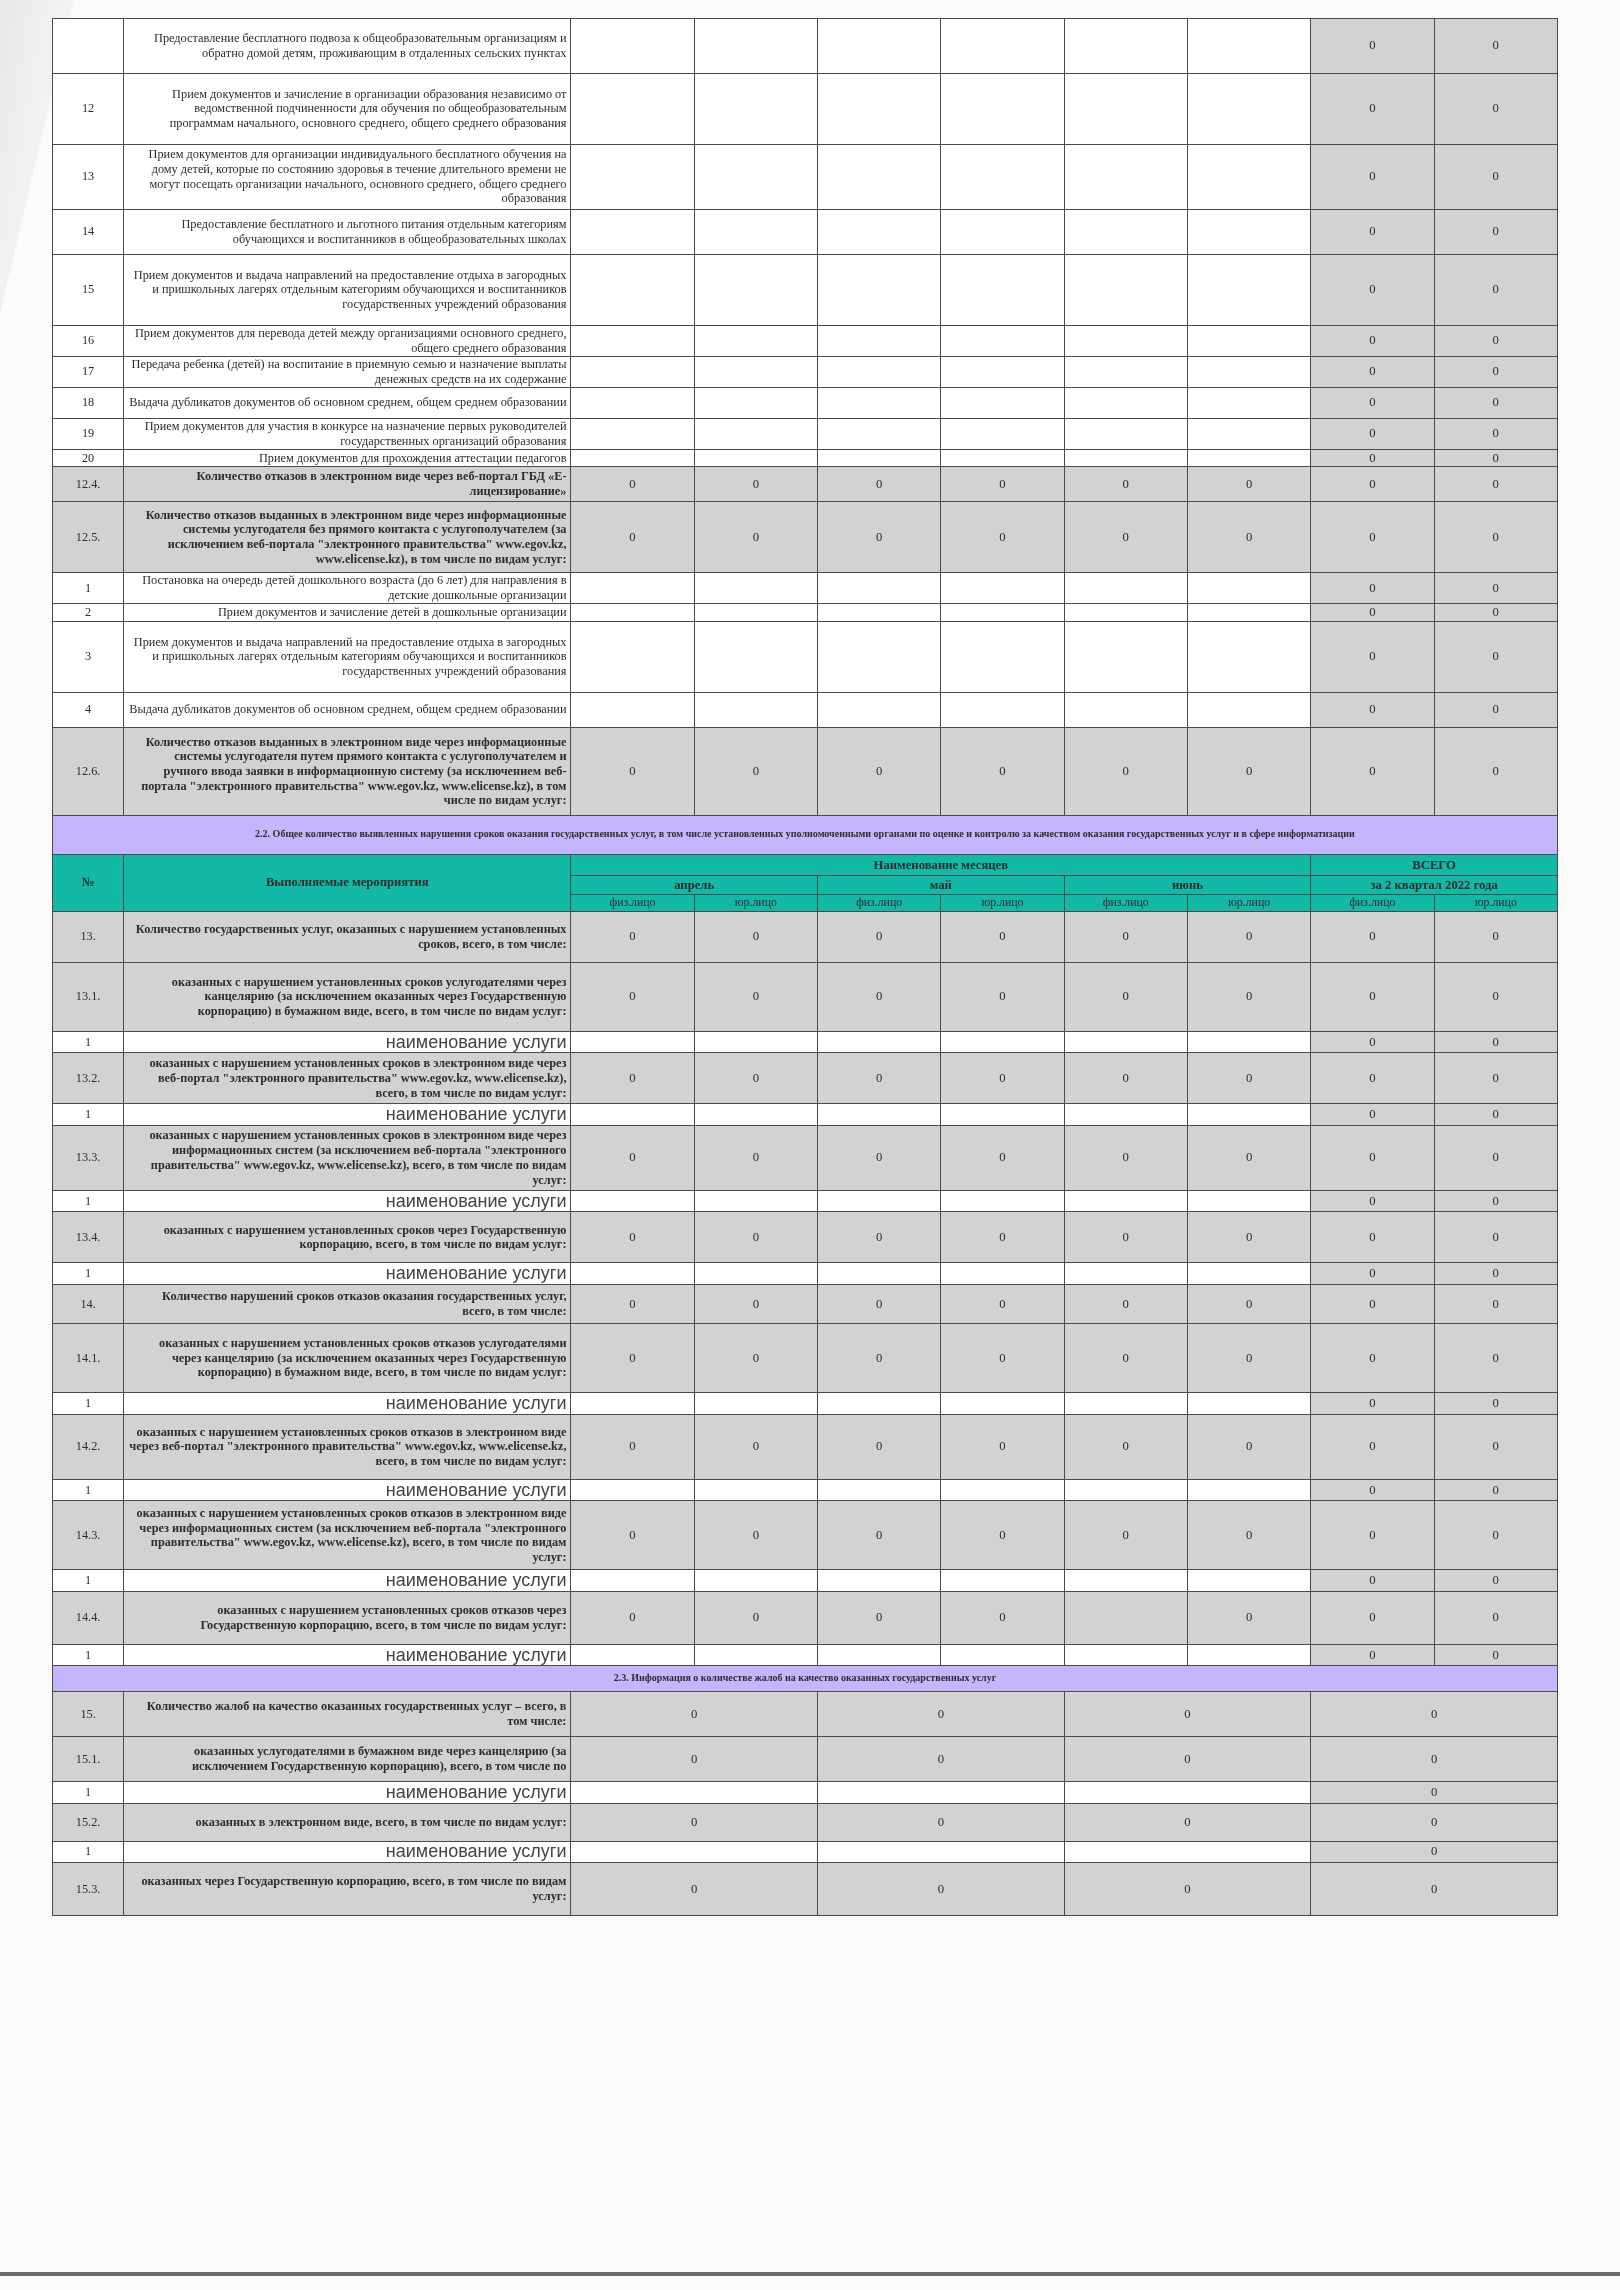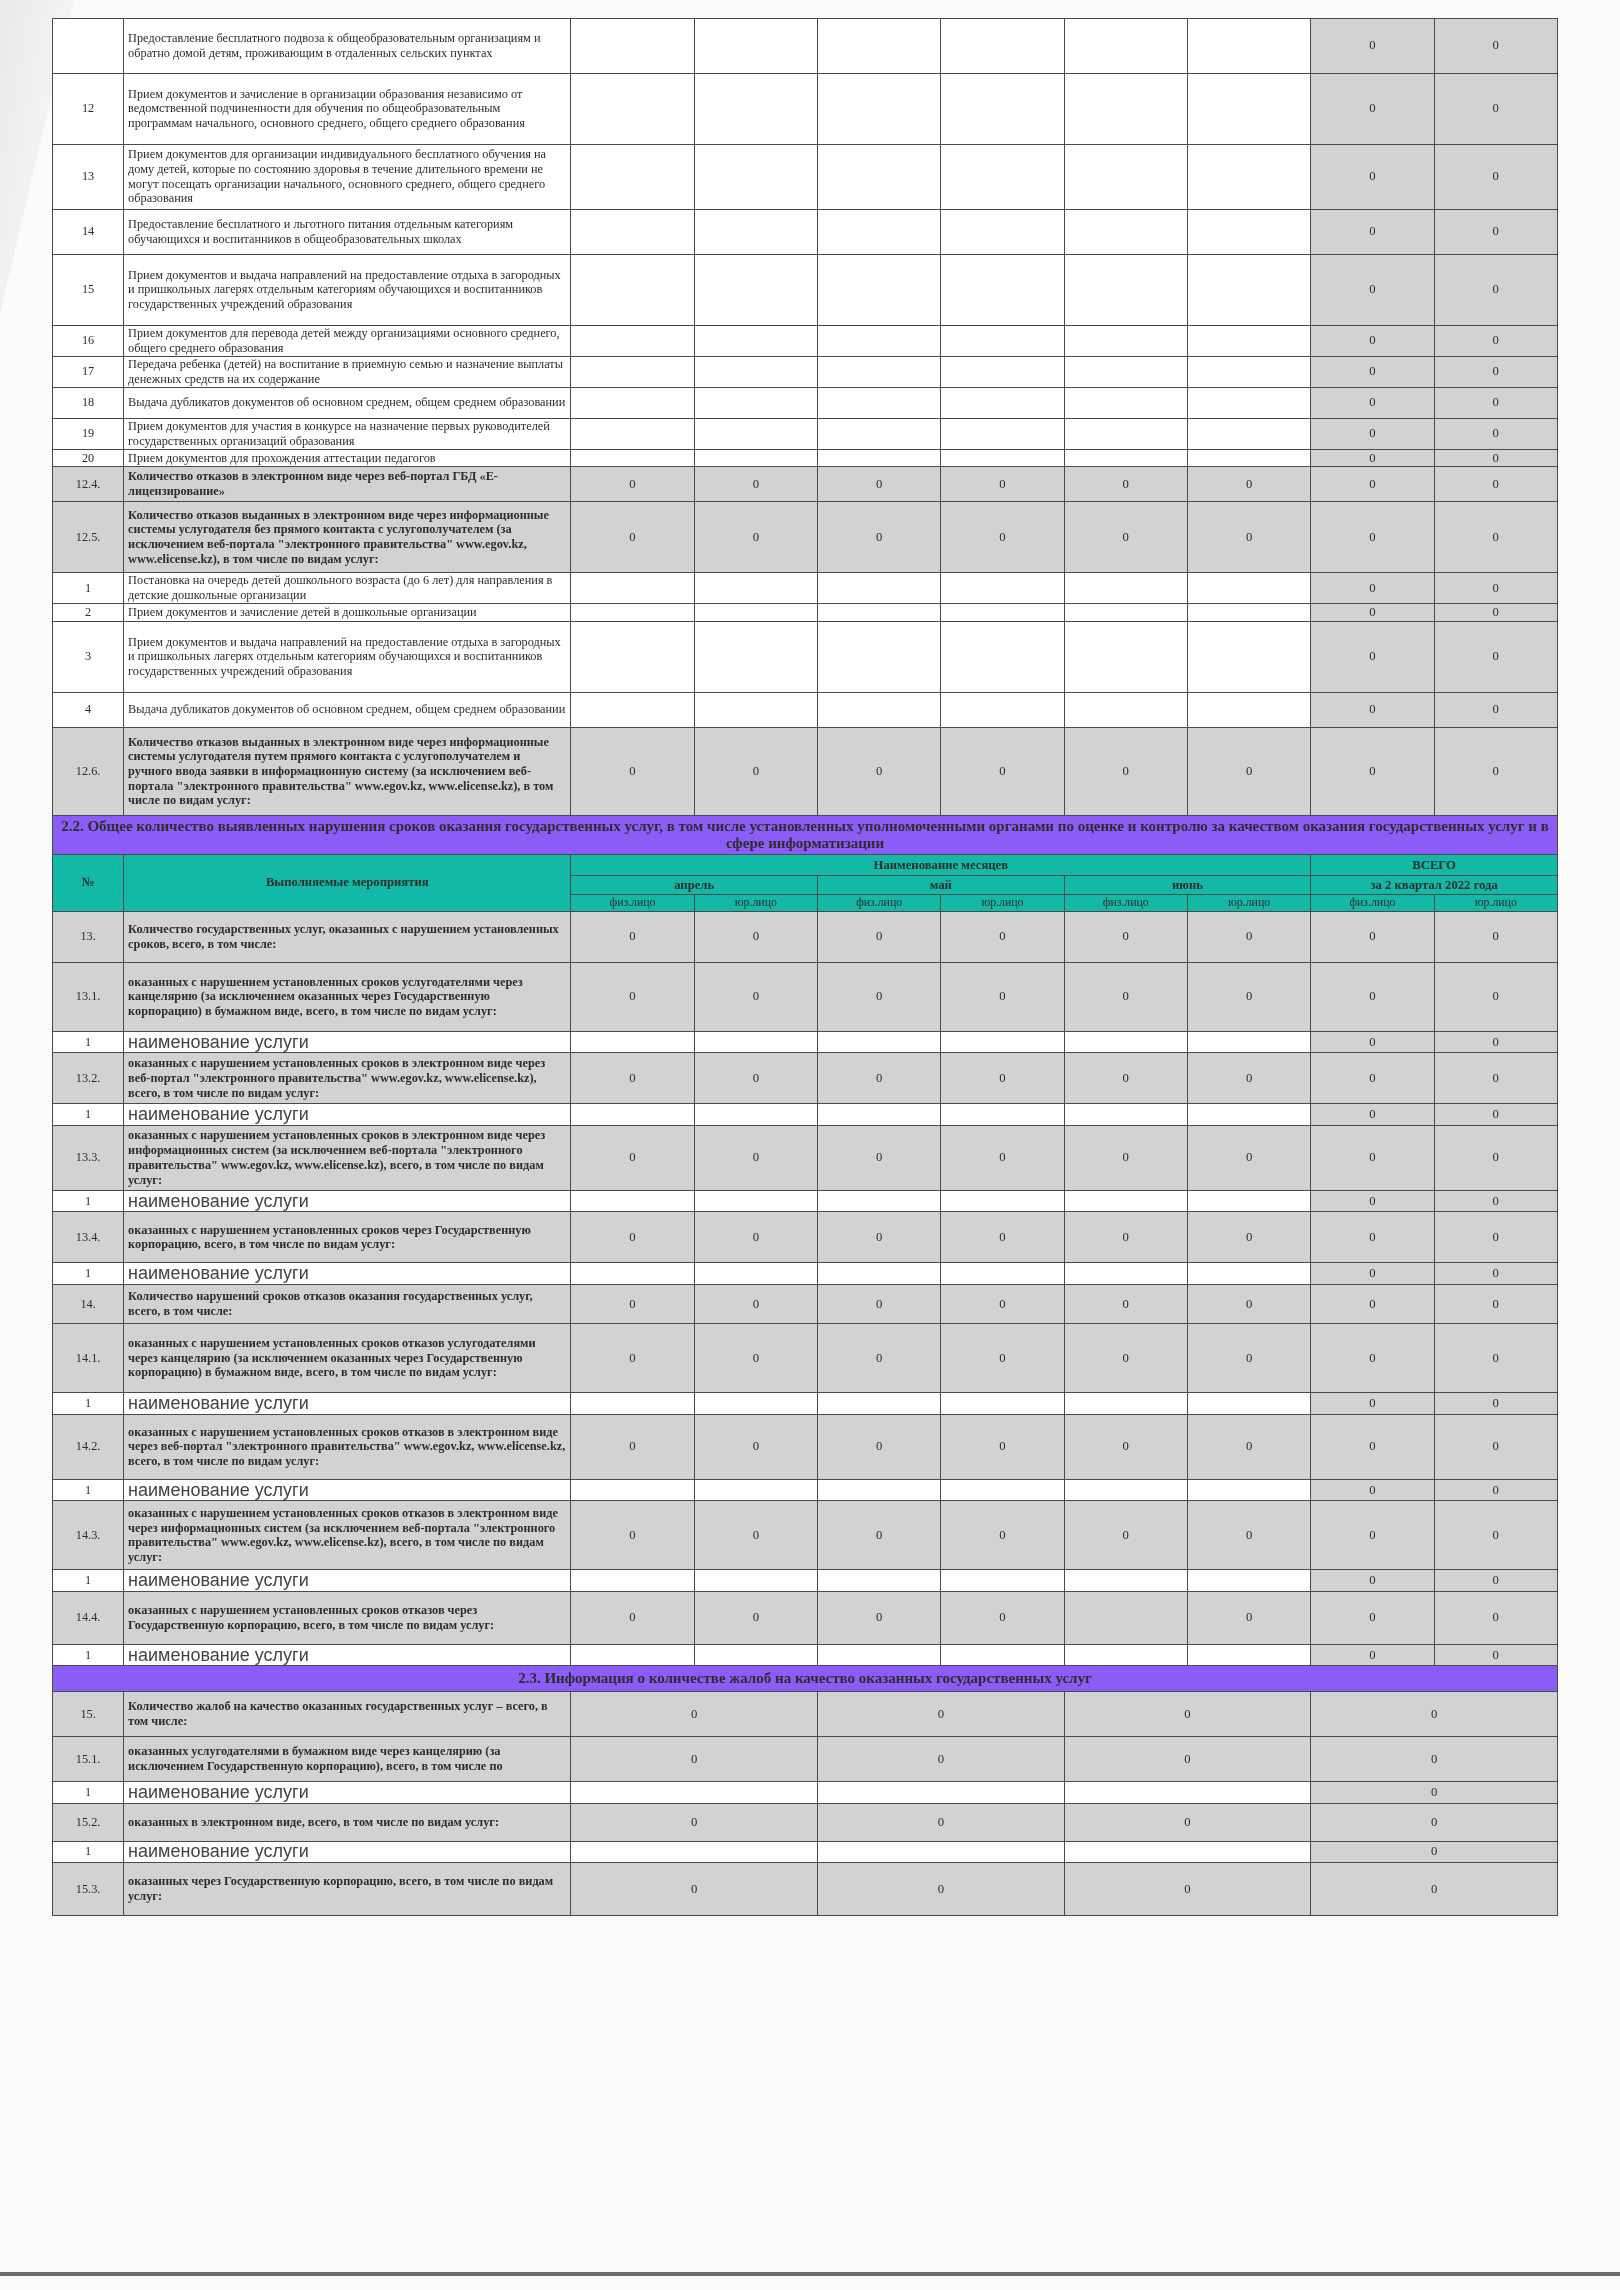--- a/index.html
+++ b/index.html
@@ -15,29 +15,29 @@
   .sheet { position: absolute; left: 52px; top: 17.6px; width: 1506px; }
   table { border-collapse: collapse; table-layout: fixed; width: 1506px; }
   td, th {
     border: 1.5px solid #4a4a4a; padding: 0 3.9px; font-size: 12.3px; line-height: 14.7px;
     vertical-align: middle; overflow: hidden;
   }
   col.c-num { width: 71px; }
   col.c-desc { width: 446px; }
   col.c-val { width: 123px; }
   td.num { text-align: center; font-weight: normal; }
-  td.desc { text-align: left; }
+  td.desc { text-align: right; }
   td.v { text-align: center; font-size: 12.7px; }
   .g { background: #d2d2d0; }
   .w { background: #ffffff; }
   .b { font-weight: bold; }
   .hdr th { font-weight: bold; font-size: 12.7px; text-align: center; background: #14b8a6; }
   .hdr th.sub { font-weight: normal; font-size: 11.8px; }
   .section-title td {
-    background: #8b5cf6; text-align: center; font-weight: bold; font-size: 15px; line-height: 16.7px; padding: 2px 5.9px;
+    background: #c4b5fd; text-align: center; font-weight: bold; font-size: 10px; line-height: 16.7px; padding: 2px 5.9px;
   }
   .plain td.desc { font-family: "Liberation Sans", "DejaVu Sans", sans-serif; font-size: 18px; color:#444; }
   .bottom-edge {
     position: absolute; left: 0; right: 0; top: 2272px; height: 3.9px; background: #6d6d6b;
   }
 </style>
 </head>
 <body>
 
 <div class="fold"></div>

